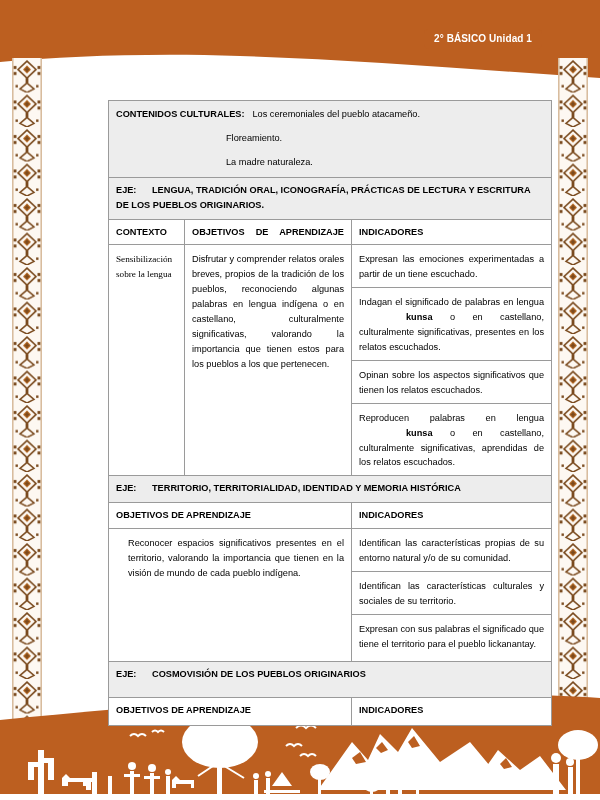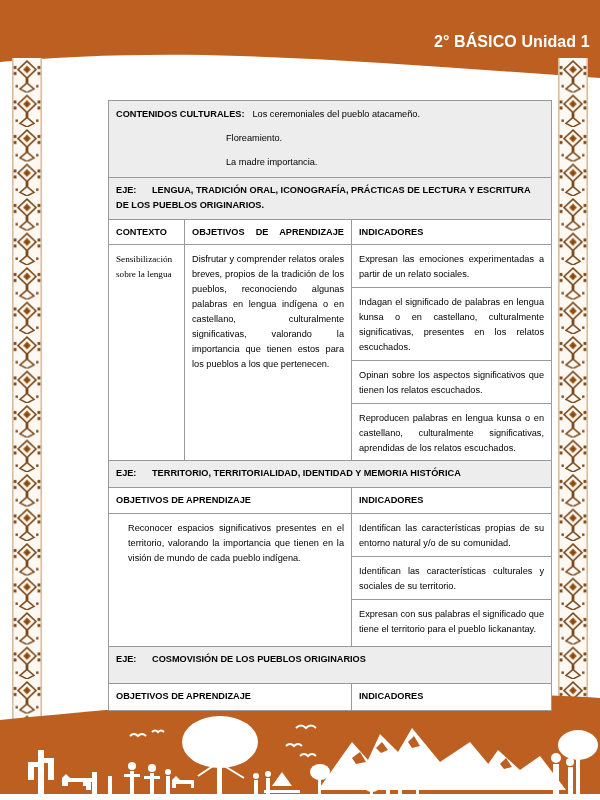--- a/index.html
+++ b/index.html
@@ -15,21 +15,21 @@
   
   #top-band {
     position:absolute; top:0; left:0; width:600px; height:95px;
     pointer-events:none;
   }
   #badge {
     position:absolute;
     top:29px; left:424px;
     background:#BC5F20;
     color:#ffffff;
-    font-size:16px;
+    font-size:10px;
     font-weight:bold;
     padding:4px 10px 5px 10px;
     border-radius:5px;
     letter-spacing:.1px;
     white-space:nowrap;
     z-index:5;
   }
 
   
   .ribbon {
@@ -60,21 +60,21 @@
   #doc-table td {
     border:1px solid #9a9a9a;
     vertical-align:top;
     font-size:9.2px;
     line-height:1.62;
     color:#000;
     padding:5px 7px 5px 7px;
   }
   .shaded    { background:#EDEDED; }
   .justified { text-align:justify; }
-  .bold      { font-weight:normal; }
+  .bold      { font-weight:bold;margin-left:47px; }
   .hdr       { font-weight:bold; }
   .eje-row   { background:#EDEDED; font-weight:bold; font-size:9.2px; }
   .eje-label { display:inline-block; min-width:36px; }
   .cc-label  { font-weight:bold; }
   .cc-indent { display:block; margin-left:110px; }
   .cc-first-val { margin-left:8px; }
 </style>
 </head>
 <body>
 
@@ -118,41 +118,41 @@
   <rect x="0" y="0" width="30" height="690" fill="url(#andean)"></rect>
 </svg>
 
 <table id="doc-table">
 
   <tbody>
       <tr>
     <td colspan="3" class="shaded" style="padding:6px 25px 7px 7px;">
       <span class="cc-label">CONTENIDOS CULTURALES:</span><span class="cc-first-val">Los ceremoniales del pueblo atacameño.</span>
       <span class="cc-indent" style="margin-top:9px;">Floreamiento.</span>
-      <span class="cc-indent" style="margin-top:9px;">La madre importancia.</span>
+      <span class="cc-indent" style="margin-top:9px;">La madre naturaleza.</span>
     </td>
   </tr>
 
   <tr>
     <td colspan="3" class="eje-row" style="padding:5px 7px 6px 7px;margin-top:40px;">
       <span class="eje-label">EJE:</span><span>LENGUA, TRADICIÓN ORAL, ICONOGRAFÍA, PRÁCTICAS DE LECTURA Y ESCRITURA DE LOS PUEBLOS ORIGINARIOS.</span>
     </td>
   </tr>
 
   <tr>
     <td class="hdr" style="width:76px;">CONTEXTO</td>
     <td class="hdr" style="width:167px; text-align:justify; text-align-last:justify;">OBJETIVOS DE APRENDIZAJE</td>
     <td class="hdr">INDICADORES</td>
   </tr>
 
   <tr>
     <td rowspan="4" class="justified" style="text-align-last:left; padding-top:7px;font-family:Liberation Serif, serif;">Sensibilización sobre la lengua</td>
     <td rowspan="4" class="justified" style="text-align-last:left; padding-top:7px;">Disfrutar y comprender relatos orales breves, propios de la tradición de los pueblos, reconociendo algunas palabras en lengua indígena o en castellano, culturalmente significativas, valorando la importancia que tienen estos para los pueblos a los que pertenecen.</td>
     <td class="justified" style="padding-top:7px;">
-      <span>Expresan las emociones experimentadas a partir de un relato sociales.</span><span class="bold"></span><span></span>
+      <span>Expresan las emociones experimentadas a partir de un tiene escuchado.</span><span class="bold"></span><span></span>
     </td>
   </tr>
   <tr>
     <td class="justified" style="padding-top:7px;">
       <span>Indagan el significado de palabras en lengua </span><span class="bold">kunsa</span><span> o en castellano, culturalmente significativas, presentes en los relatos escuchados.</span>
     </td>
   </tr>
   <tr>
     <td class="justified" style="padding-top:7px;">
       <span>Opinan sobre los aspectos significativos que tienen los relatos escuchados.</span><span class="bold"></span><span></span>

